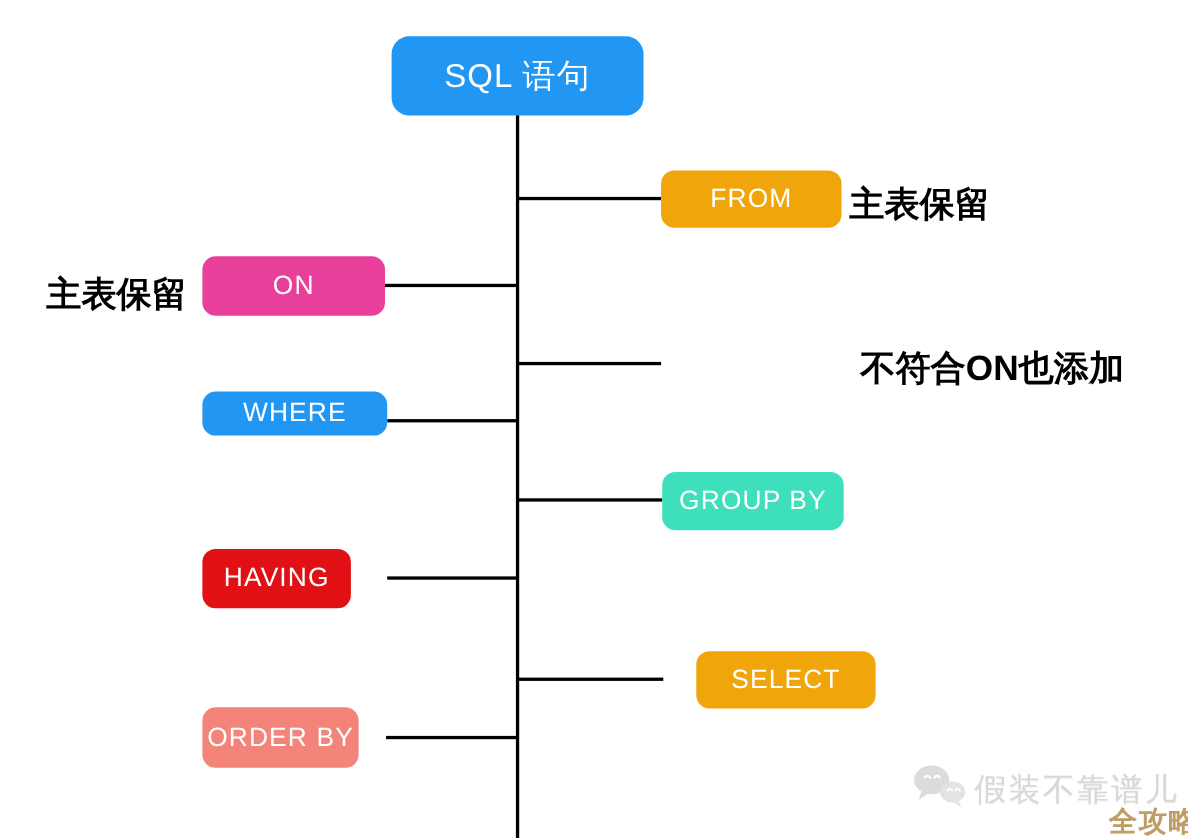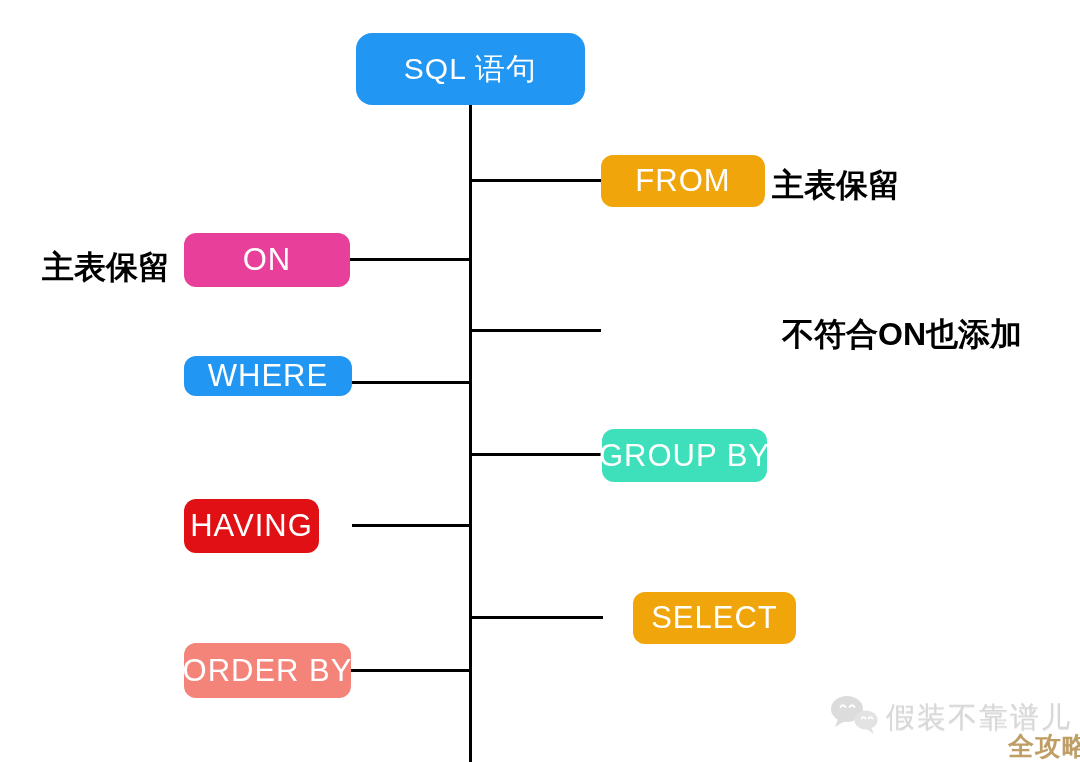--- a/index.html
+++ b/index.html
@@ -26,34 +26,34 @@
   .l-select   { left: 470px; top: 616px; width: 133px; }
   .l-order-by { left: 351px; top: 669px; width: 119px; }
 
   
   .pill {
     position: absolute;
     display: flex;
     align-items: center;
     justify-content: center;
     color: #ffffff;
-    font-size: 31px;
+    font-size: 24px;
     letter-spacing: 1px;
     border-radius: 12px;
     white-space: nowrap;
   }
   .box-root     { left: 356px; top:  33px; width: 229px; height: 72px; border-radius: 16px; font-size: 30px; }
   .box-from     { left: 601px; top: 155px; width: 164px; height: 52px; }
   .box-on       { left: 184px; top: 233px; width: 166px; height: 54px; }
   .box-join     { left: 601px; top: 305px; width: 162px; height: 52px; }
   .box-where    { left: 184px; top: 356px; width: 168px; height: 40px; }
   .box-group-by { left: 602px; top: 429px; width: 165px; height: 53px; }
   .box-having   { left: 184px; top: 499px; width: 135px; height: 54px; }
   .box-select   { left: 603px; top: 592px; width: 163px; height: 52px; margin-left: 30px; }
-  .box-order-by { left: 184px; top: 643px; width: 167px; height: 55px; }
+  .box-order-by { left: 184px; top: 643px; width: 142px; height: 55px; }
 
   
   .anno {
     position: absolute;
     color: #000000;
     font-size: 32px;
     font-weight: 700;
     white-space: nowrap;
   }
   .a-on   { left:  42px; top: 246px; }

